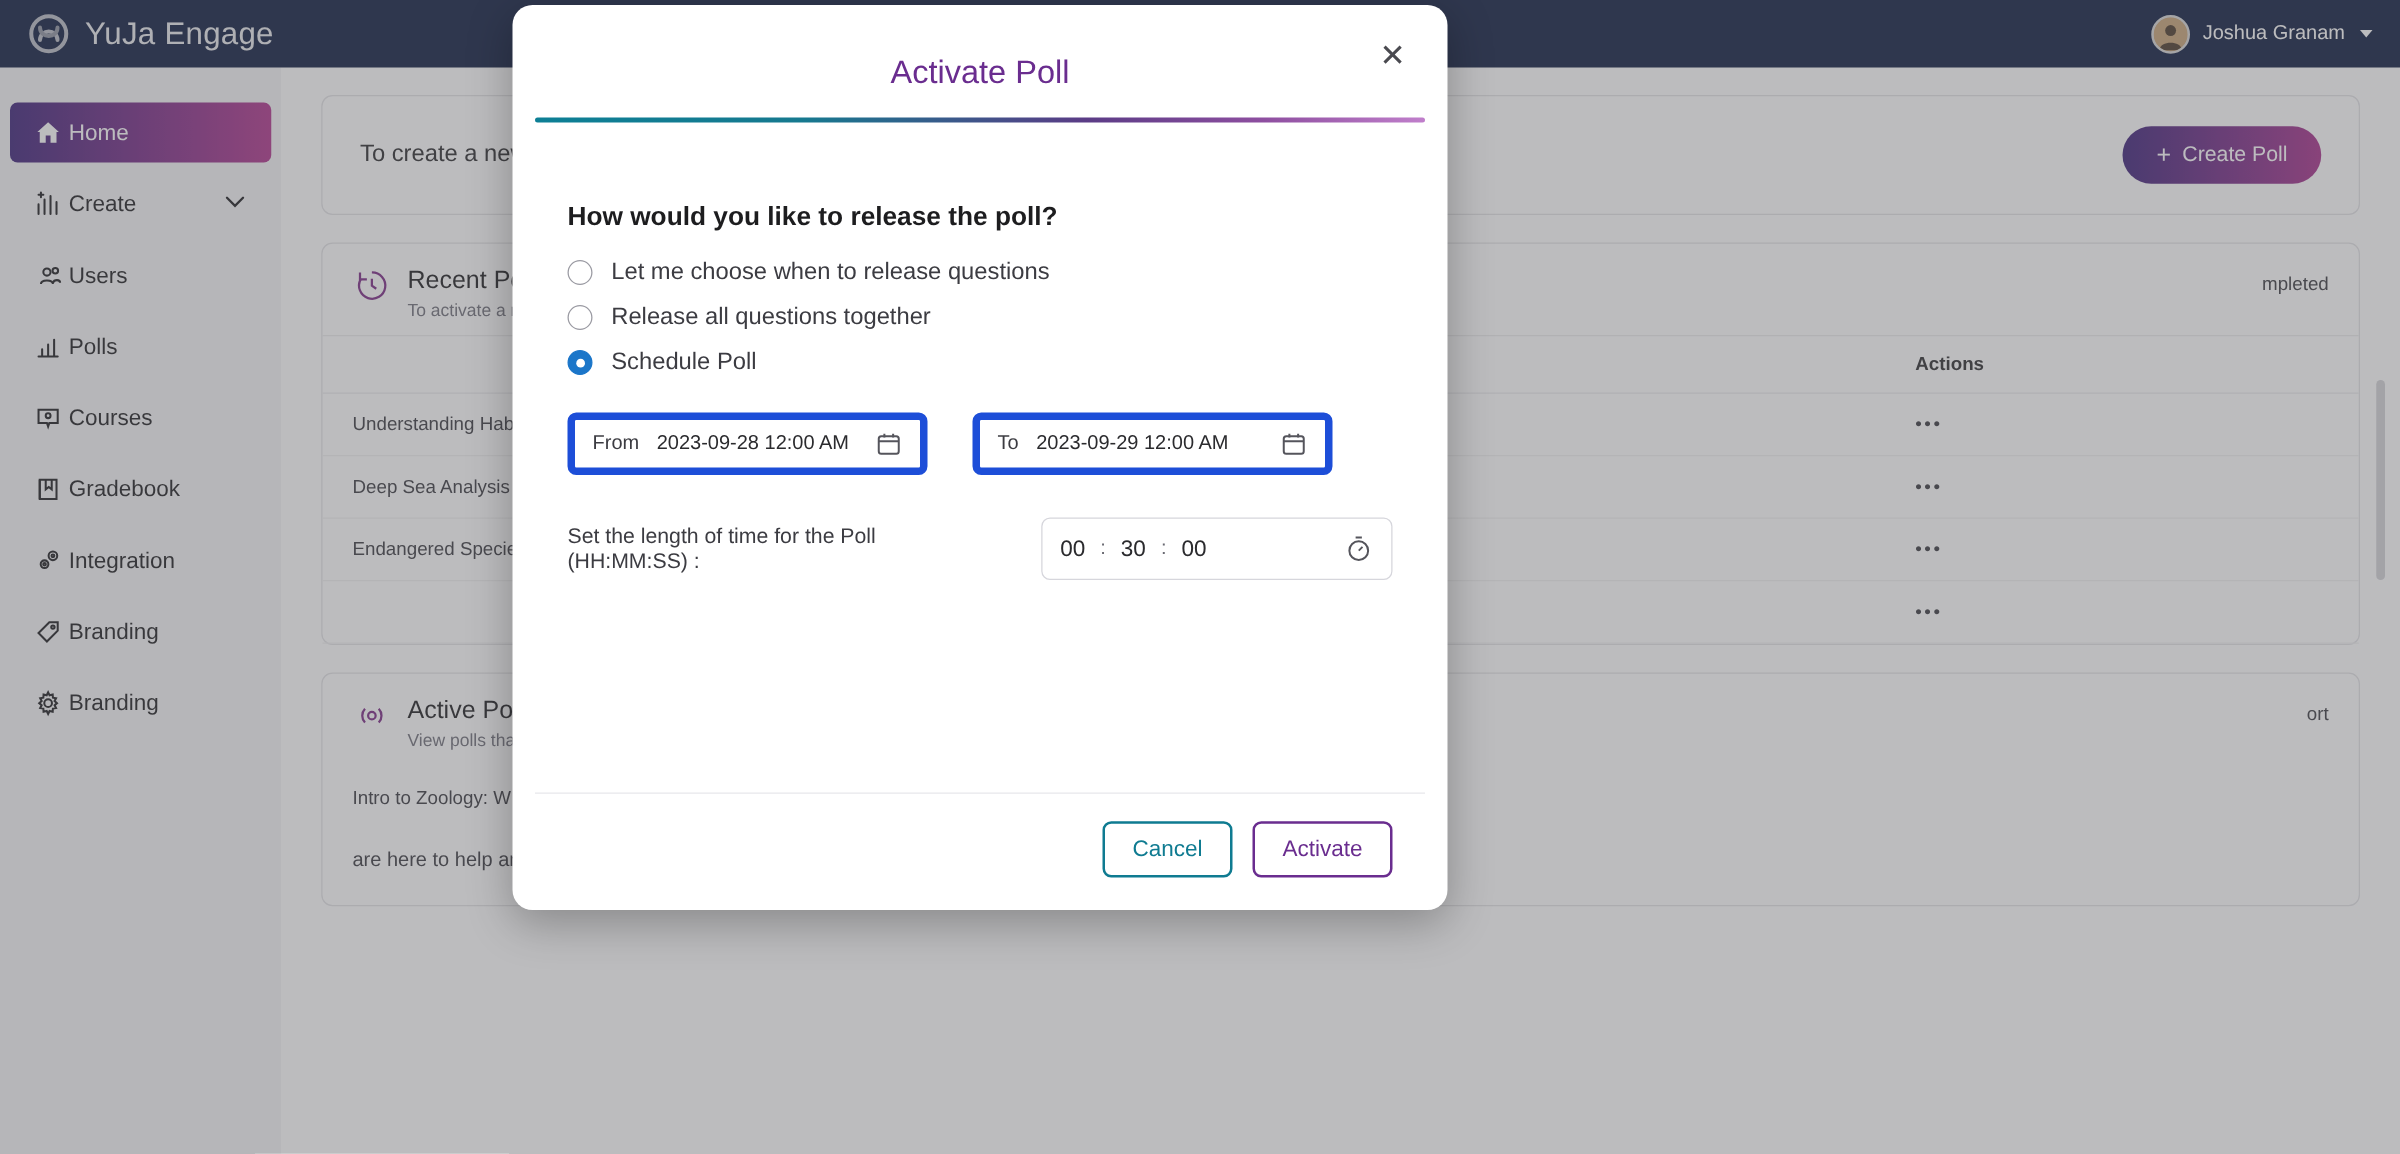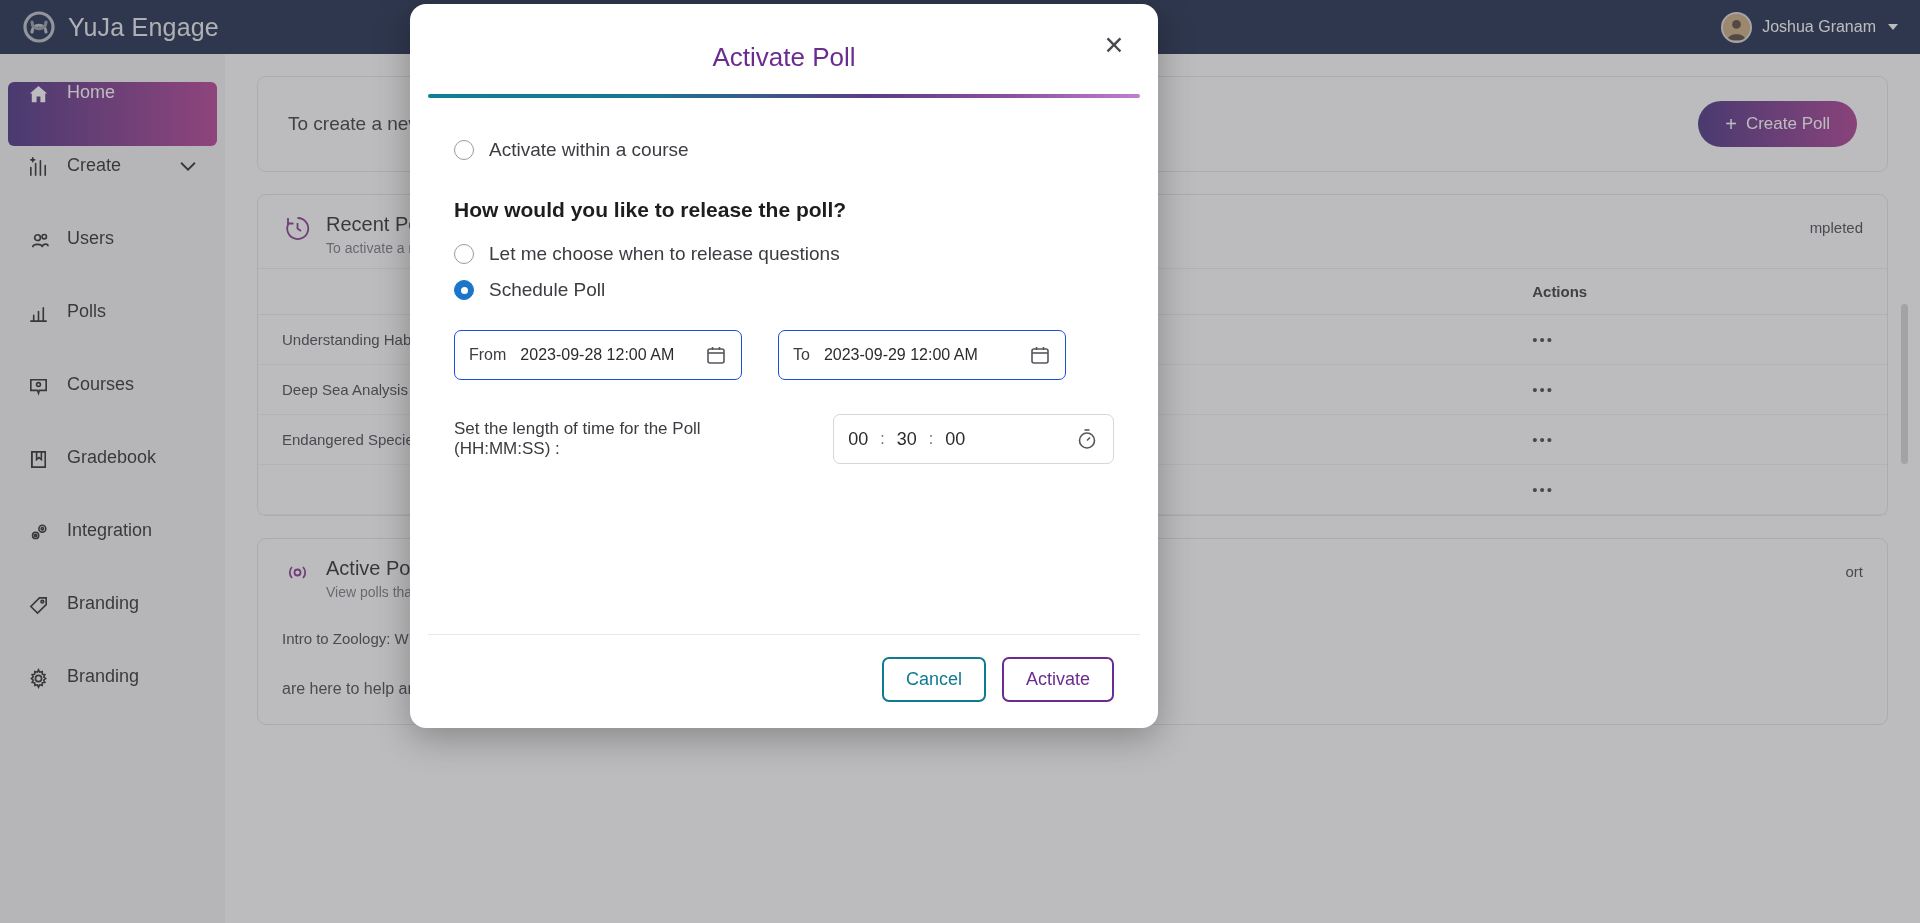--- a/index.html
+++ b/index.html
@@ -37,22 +37,22 @@
     width: 0; height: 0; border-left: 5px solid transparent;
     border-right: 5px solid transparent; border-top: 6px solid #ffffff;
     margin-left: 2px;
   }
 
   .sidebar {
     position: absolute; top: 54px; left: 0; width: 225px; bottom: 0;
     background: #f4f4f6; padding-top: 28px;
   }
   .nav-item {
-    display: flex; align-items: flex-start; gap: 17px;
-    height: 64px; margin: 0 8px 9px 8px; padding: 0 18px;
+    display: flex; align-items: center; gap: 5px;
+    height: 48px; margin: 0 8px 9px 8px; padding: 0 18px;
     border-radius: 6px; color: #1d1d1f; font-size: 18px;
     position: relative;
   }
   .nav-item.active {
     background: linear-gradient(90deg, #3b2178 0%, #7b2a86 55%, #b0338c 100%);
     color: #ffffff;
   }
   .nav-item.active .nav-ico svg { stroke: #ffffff; fill: none; }
   .nav-item.active .nav-ico svg .solid { fill: #ffffff; stroke: none; }
   .nav-ico { width: 24px; height: 24px; display: flex; align-items: center; justify-content: center; flex: 0 0 24px; }
@@ -162,21 +162,21 @@
     flex: 0 0 20px;
   }
   .radio.checked { border-color: #1b76c9; background: #1b76c9; }
   .radio.checked::after {
     content: ""; width: 7px; height: 7px; border-radius: 50%; background: #ffffff;
   }
   .radio-label { font-size: 19px; color: #3c3c42; }
 
   .date-row { display: flex; gap: 36px; margin-top: 22px; }
   .date-field {
-    width: 288px; height: 50px; border: 1px solid #1d4ed8; border-radius: 7px;
+    width: 288px; height: 50px; border: 6px solid #1d4ed8; border-radius: 7px;
     display: flex; align-items: center; padding: 0 14px; gap: 14px;
     background: #ffffff;
   }
   .date-prefix { font-size: 16px; color: #3c3c42; }
   .date-value { font-size: 16px; color: #2b2b2e; }
   .date-ico { margin-left: auto; display: flex; align-items: center; }
   .date-ico svg { width: 22px; height: 22px; stroke: #55555c; fill: none; stroke-width: 1.6; }
 
   .time-row { display: flex; align-items: center; gap: 32px; margin-top: 34px; }
   .time-label { font-size: 17px; color: #3c3c42; }
@@ -443,30 +443,30 @@
 
   <div class="modal-head">
     <div class="modal-title">Activate Poll</div>
     <button class="modal-close">✕</button>
   </div>
   <div class="modal-accent"></div>
 
   <div class="modal-body">
 
 
-    <div class="radio-row">
-      <span class="radio"></span>
-      <span class="radio-label">Activate within a course</span>
-    </div>
 
     <div class="q-title second">How would you like to release the poll?</div>
 
     <div class="radio-row">
       <span class="radio"></span>
       <span class="radio-label">Let me choose when to release questions</span>
+    </div>
+    <div class="radio-row">
+      <span class="radio"></span>
+      <span class="radio-label">Release all questions together</span>
     </div>
     <div class="radio-row">
       <span class="radio checked"></span>
       <span class="radio-label">Schedule Poll</span>
     </div>
 
     <div class="date-row">
       <div class="date-field">
         <span class="date-prefix">From</span>
         <span class="date-value">2023-09-28 12:00 AM</span>

